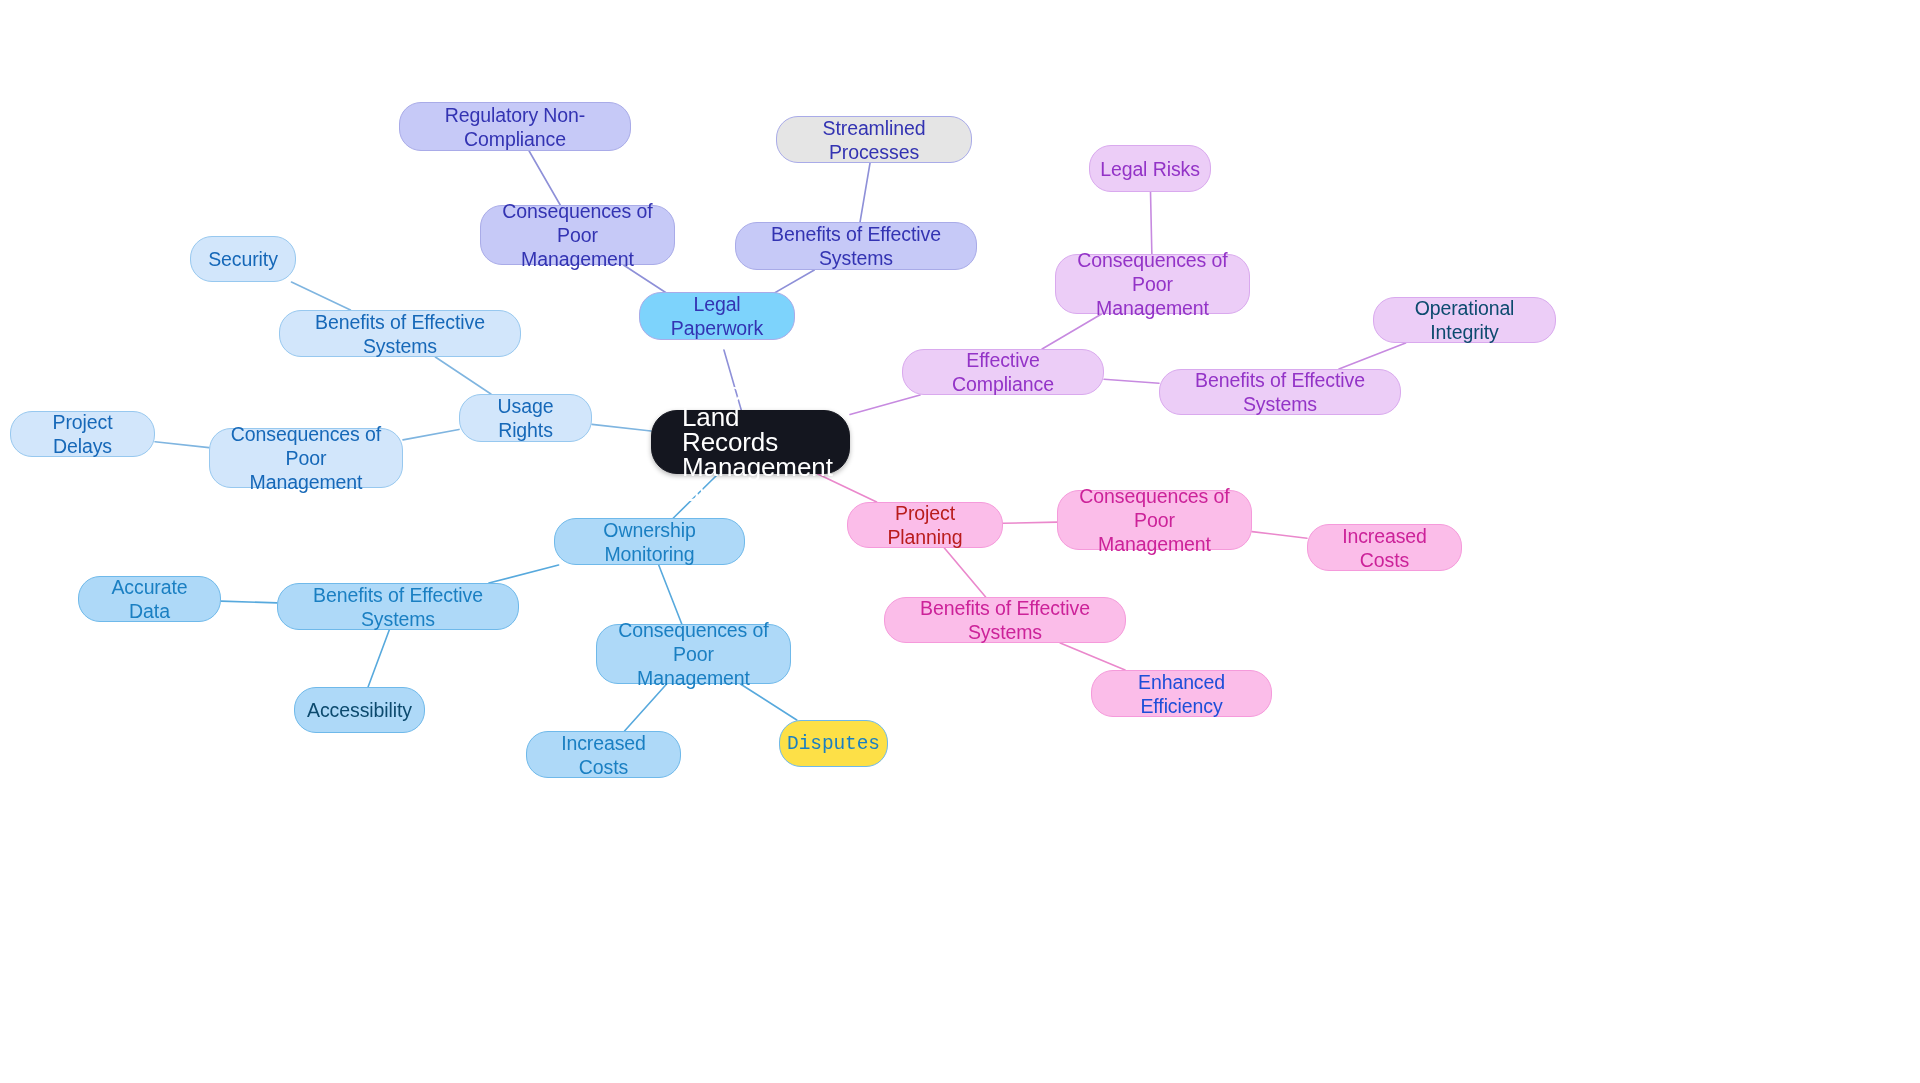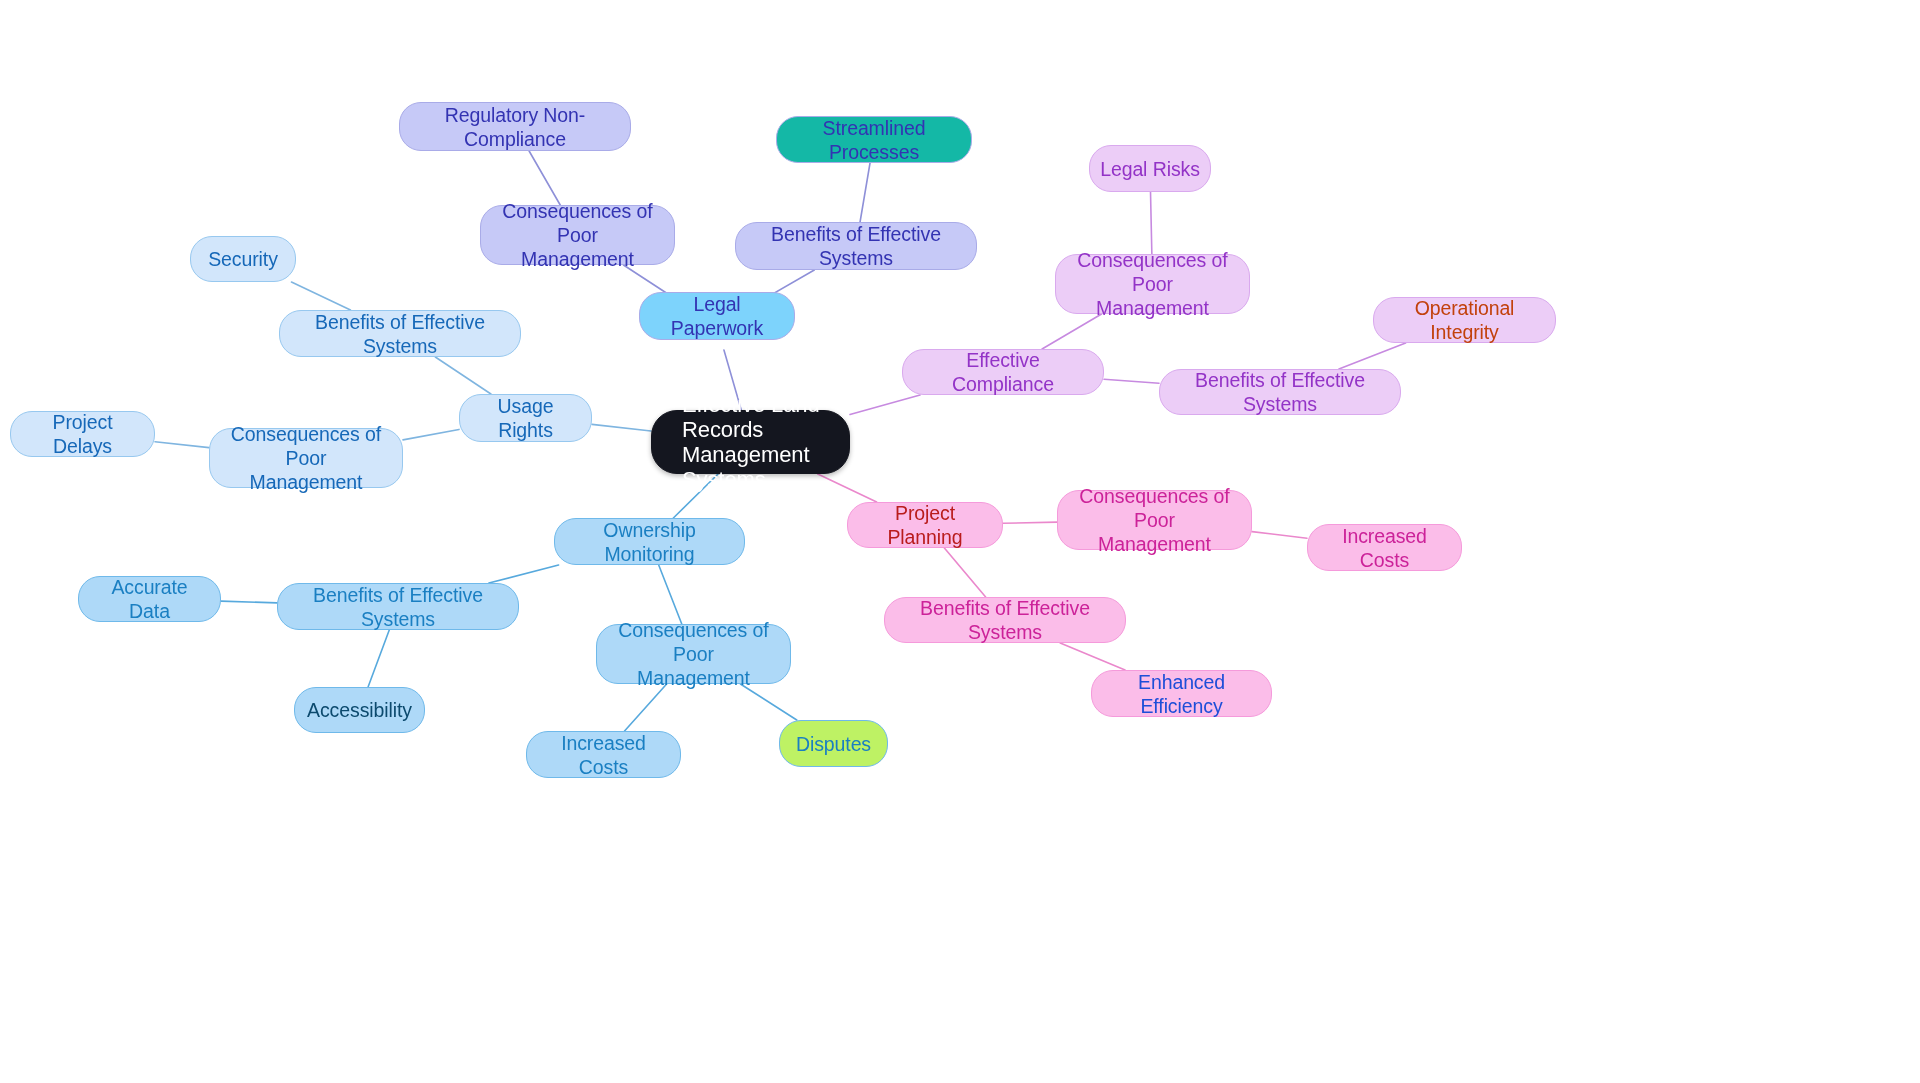--- a/index.html
+++ b/index.html
@@ -41,21 +41,21 @@
     line-height: 24px;
     letter-spacing: -0.1px;
     white-space: pre-line;
     padding: 4px 10px;
   }
   .node.root {
     border-radius: 26px;
     background: #14161f;
     border-color: #14161f;
     color: #ffffff;
-    font-size: 22px;
+    font-size: 26px;
     line-height: 25px;
     text-align: left;
     justify-content: flex-start;
     padding-left: 30px;
     box-shadow: 0 2px 5px rgba(0,0,0,0.28);
   }
 </style>
 </head>
 <body>
 
@@ -90,41 +90,41 @@
       <line x1="1060.2312925170068" y1="643" x2="1125.0680272108843" y2="670" stroke="#ea88cc" stroke-width="1.6" stroke-linecap="round"></line>
     </svg>
   <div id="node-layer">
       <div class="node root" style="left: 651px; top: 410px; width: 199px; height: 64px; background: rgb(20, 22, 31); border-color: rgb(20, 22, 31); color: rgb(255, 255, 255);"><span>Effective Land Records
 Management Systems</span></div>
       <div class="node" style="left: 639px; top: 292px; width: 156px; height: 48px; background: #7dd3fc; border-color: rgb(169, 171, 232); color: rgb(51, 51, 178);"><span>Legal Paperwork</span></div>
       <div class="node" style="left: 480px; top: 205px; width: 195px; height: 60px; background: rgb(198, 201, 247); border-color: rgb(169, 171, 232); color: rgb(51, 51, 178);"><span>Consequences of Poor
 Management</span></div>
       <div class="node" style="left: 399px; top: 102px; width: 232px; height: 49px; background: rgb(198, 201, 247); border-color: rgb(169, 171, 232); color: rgb(51, 51, 178);"><span>Regulatory Non-Compliance</span></div>
       <div class="node" style="left: 735px; top: 222px; width: 242px; height: 48px; background: rgb(198, 201, 247); border-color: rgb(169, 171, 232); color: rgb(51, 51, 178);"><span>Benefits of Effective Systems</span></div>
-      <div class="node" style="left: 776px; top: 116px; width: 196px; height: 47px; background: #14b8a6; border-color: rgb(169, 171, 232); color: rgb(51, 51, 178);"><span>Streamlined Processes</span></div>
+      <div class="node" style="left: 776px; top: 116px; width: 196px; height: 47px; background: #e5e5e5; border-color: rgb(169, 171, 232); color: rgb(51, 51, 178);"><span>Streamlined Processes</span></div>
       <div class="node" style="left: 459px; top: 394px; width: 133px; height: 48px; background: rgb(210, 230, 251); border-color: rgb(151, 200, 239); color: rgb(22, 104, 184);"><span>Usage Rights</span></div>
       <div class="node" style="left: 279px; top: 310px; width: 242px; height: 47px; background: rgb(210, 230, 251); border-color: rgb(151, 200, 239); color: rgb(22, 104, 184);"><span>Benefits of Effective Systems</span></div>
       <div class="node" style="left: 190px; top: 236px; width: 106px; height: 46px; background: rgb(210, 230, 251); border-color: rgb(151, 200, 239); color: rgb(22, 104, 184);"><span>Security</span></div>
       <div class="node" style="left: 209px; top: 428px; width: 194px; height: 60px; background: rgb(210, 230, 251); border-color: rgb(151, 200, 239); color: rgb(22, 104, 184);"><span>Consequences of Poor
 Management</span></div>
       <div class="node" style="left: 10px; top: 411px; width: 145px; height: 46px; background: rgb(210, 230, 251); border-color: rgb(151, 200, 239); color: rgb(22, 104, 184);"><span>Project Delays</span></div>
       <div class="node" style="left: 554px; top: 518px; width: 191px; height: 47px; background: rgb(174, 217, 248); border-color: rgb(111, 185, 234); color: rgb(26, 127, 194);"><span>Ownership Monitoring</span></div>
       <div class="node" style="left: 277px; top: 583px; width: 242px; height: 47px; background: rgb(174, 217, 248); border-color: rgb(111, 185, 234); color: rgb(26, 127, 194);"><span>Benefits of Effective Systems</span></div>
       <div class="node" style="left: 78px; top: 576px; width: 143px; height: 46px; background: rgb(174, 217, 248); border-color: rgb(111, 185, 234); color: rgb(26, 127, 194);"><span>Accurate Data</span></div>
       <div class="node" style="left: 294px; top: 687px; width: 131px; height: 46px; background: rgb(174, 217, 248); border-color: rgb(111, 185, 234); color: #0c4a6e;"><span>Accessibility</span></div>
       <div class="node" style="left: 596px; top: 624px; width: 195px; height: 60px; background: rgb(174, 217, 248); border-color: rgb(111, 185, 234); color: rgb(26, 127, 194);"><span>Consequences of Poor
 Management</span></div>
       <div class="node" style="left: 526px; top: 731px; width: 155px; height: 47px; background: rgb(174, 217, 248); border-color: rgb(111, 185, 234); color: rgb(26, 127, 194);"><span>Increased Costs</span></div>
-      <div class="node" style="left: 779px; top: 720px; width: 109px; height: 47px; background: #bef264; border-color: rgb(111, 185, 234); color: rgb(26, 127, 194);"><span>Disputes</span></div>
+      <div class="node" style="left: 779px; top: 720px; width: 109px; height: 47px; background: #fde047; border-color: rgb(111, 185, 234); color: rgb(26, 127, 194); font-family: Liberation Mono, monospace;"><span>Disputes</span></div>
       <div class="node" style="left: 902px; top: 349px; width: 202px; height: 46px; background: rgb(236, 205, 247); border-color: rgb(217, 169, 238); color: rgb(147, 51, 199);"><span>Effective Compliance</span></div>
       <div class="node" style="left: 1055px; top: 254px; width: 195px; height: 60px; background: rgb(236, 205, 247); border-color: rgb(217, 169, 238); color: rgb(147, 51, 199);"><span>Consequences of Poor
 Management</span></div>
       <div class="node" style="left: 1089px; top: 145px; width: 122px; height: 47px; background: rgb(236, 205, 247); border-color: rgb(217, 169, 238); color: rgb(147, 51, 199);"><span>Legal Risks</span></div>
       <div class="node" style="left: 1159px; top: 369px; width: 242px; height: 46px; background: rgb(236, 205, 247); border-color: rgb(217, 169, 238); color: rgb(147, 51, 199);"><span>Benefits of Effective Systems</span></div>
-      <div class="node" style="left: 1373px; top: 297px; width: 183px; height: 46px; background: rgb(236, 205, 247); border-color: rgb(217, 169, 238); color: #c2410c;"><span>Operational Integrity</span></div>
+      <div class="node" style="left: 1373px; top: 297px; width: 183px; height: 46px; background: rgb(236, 205, 247); border-color: rgb(217, 169, 238); color: #0c4a6e;"><span>Operational Integrity</span></div>
       <div class="node" style="left: 847px; top: 502px; width: 156px; height: 46px; background: rgb(251, 189, 233); border-color: rgb(245, 154, 219); color: #b91c1c;"><span>Project Planning</span></div>
       <div class="node" style="left: 1057px; top: 490px; width: 195px; height: 60px; background: rgb(251, 189, 233); border-color: rgb(245, 154, 219); color: rgb(204, 34, 153);"><span>Consequences of Poor
 Management</span></div>
       <div class="node" style="left: 1307px; top: 524px; width: 155px; height: 47px; background: rgb(251, 189, 233); border-color: rgb(245, 154, 219); color: rgb(204, 34, 153);"><span>Increased Costs</span></div>
       <div class="node" style="left: 884px; top: 597px; width: 242px; height: 46px; background: rgb(251, 189, 233); border-color: rgb(245, 154, 219); color: rgb(204, 34, 153);"><span>Benefits of Effective Systems</span></div>
       <div class="node" style="left: 1091px; top: 670px; width: 181px; height: 47px; background: rgb(251, 189, 233); border-color: rgb(245, 154, 219); color: #1d4ed8;"><span>Enhanced Efficiency</span></div>
     </div>
 </div>
 
 </body></html>

